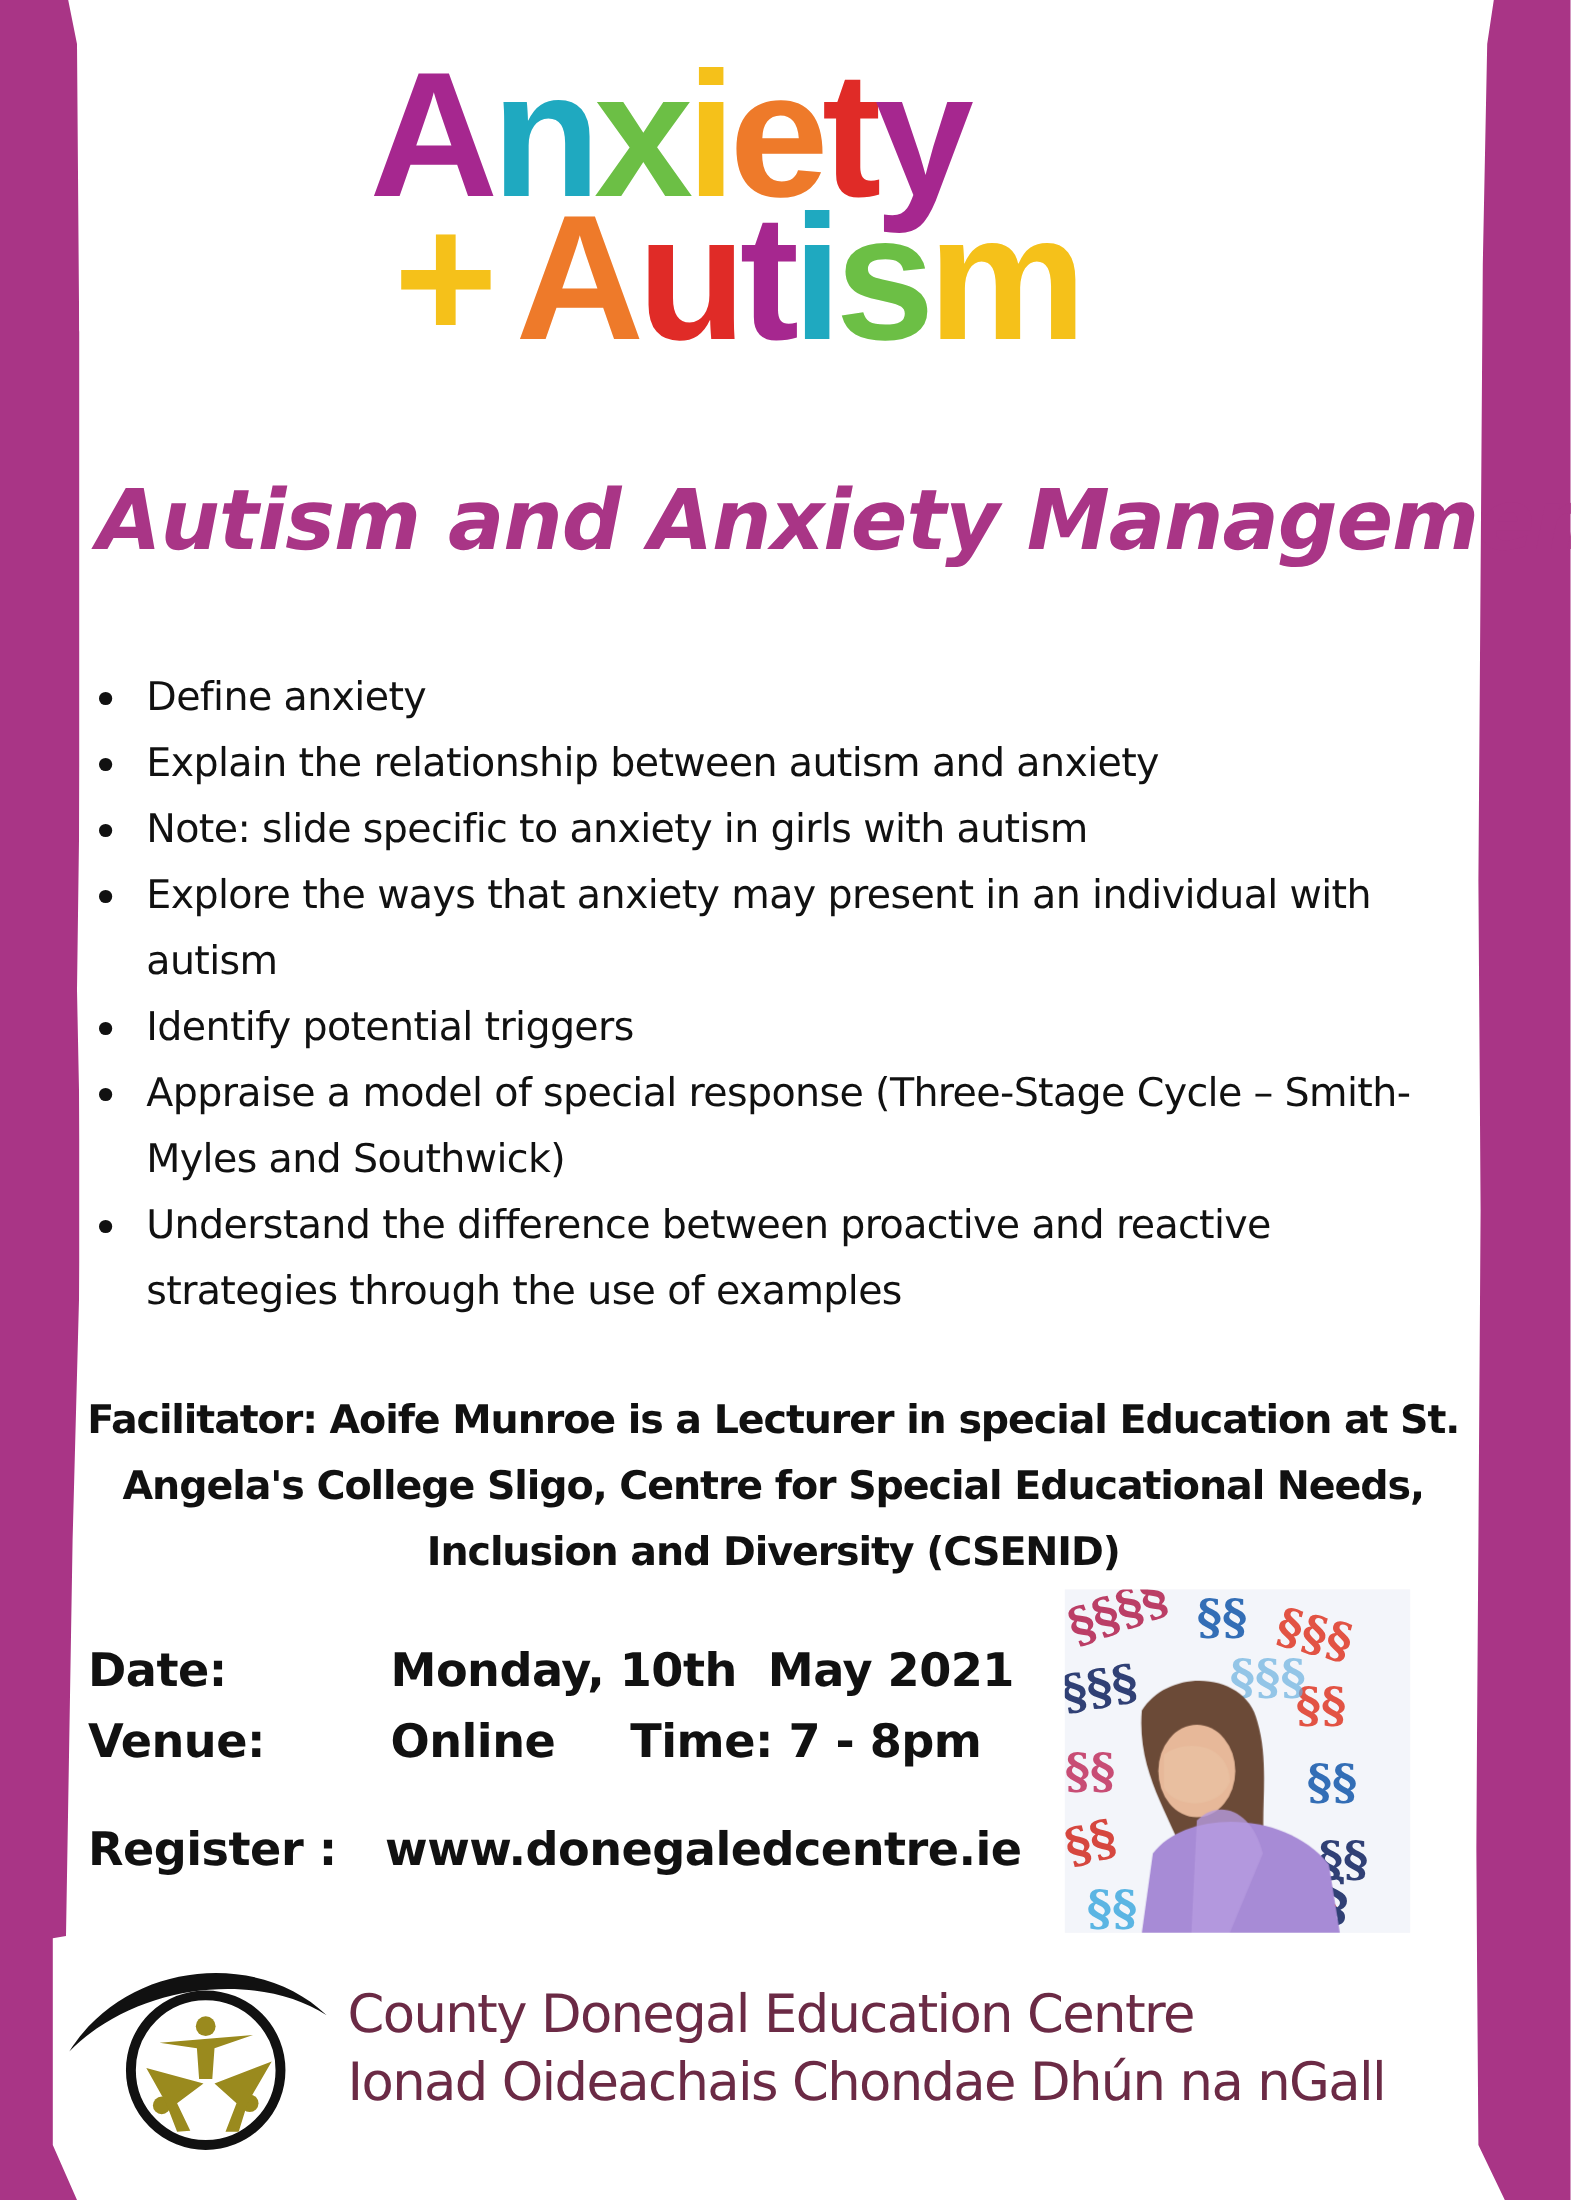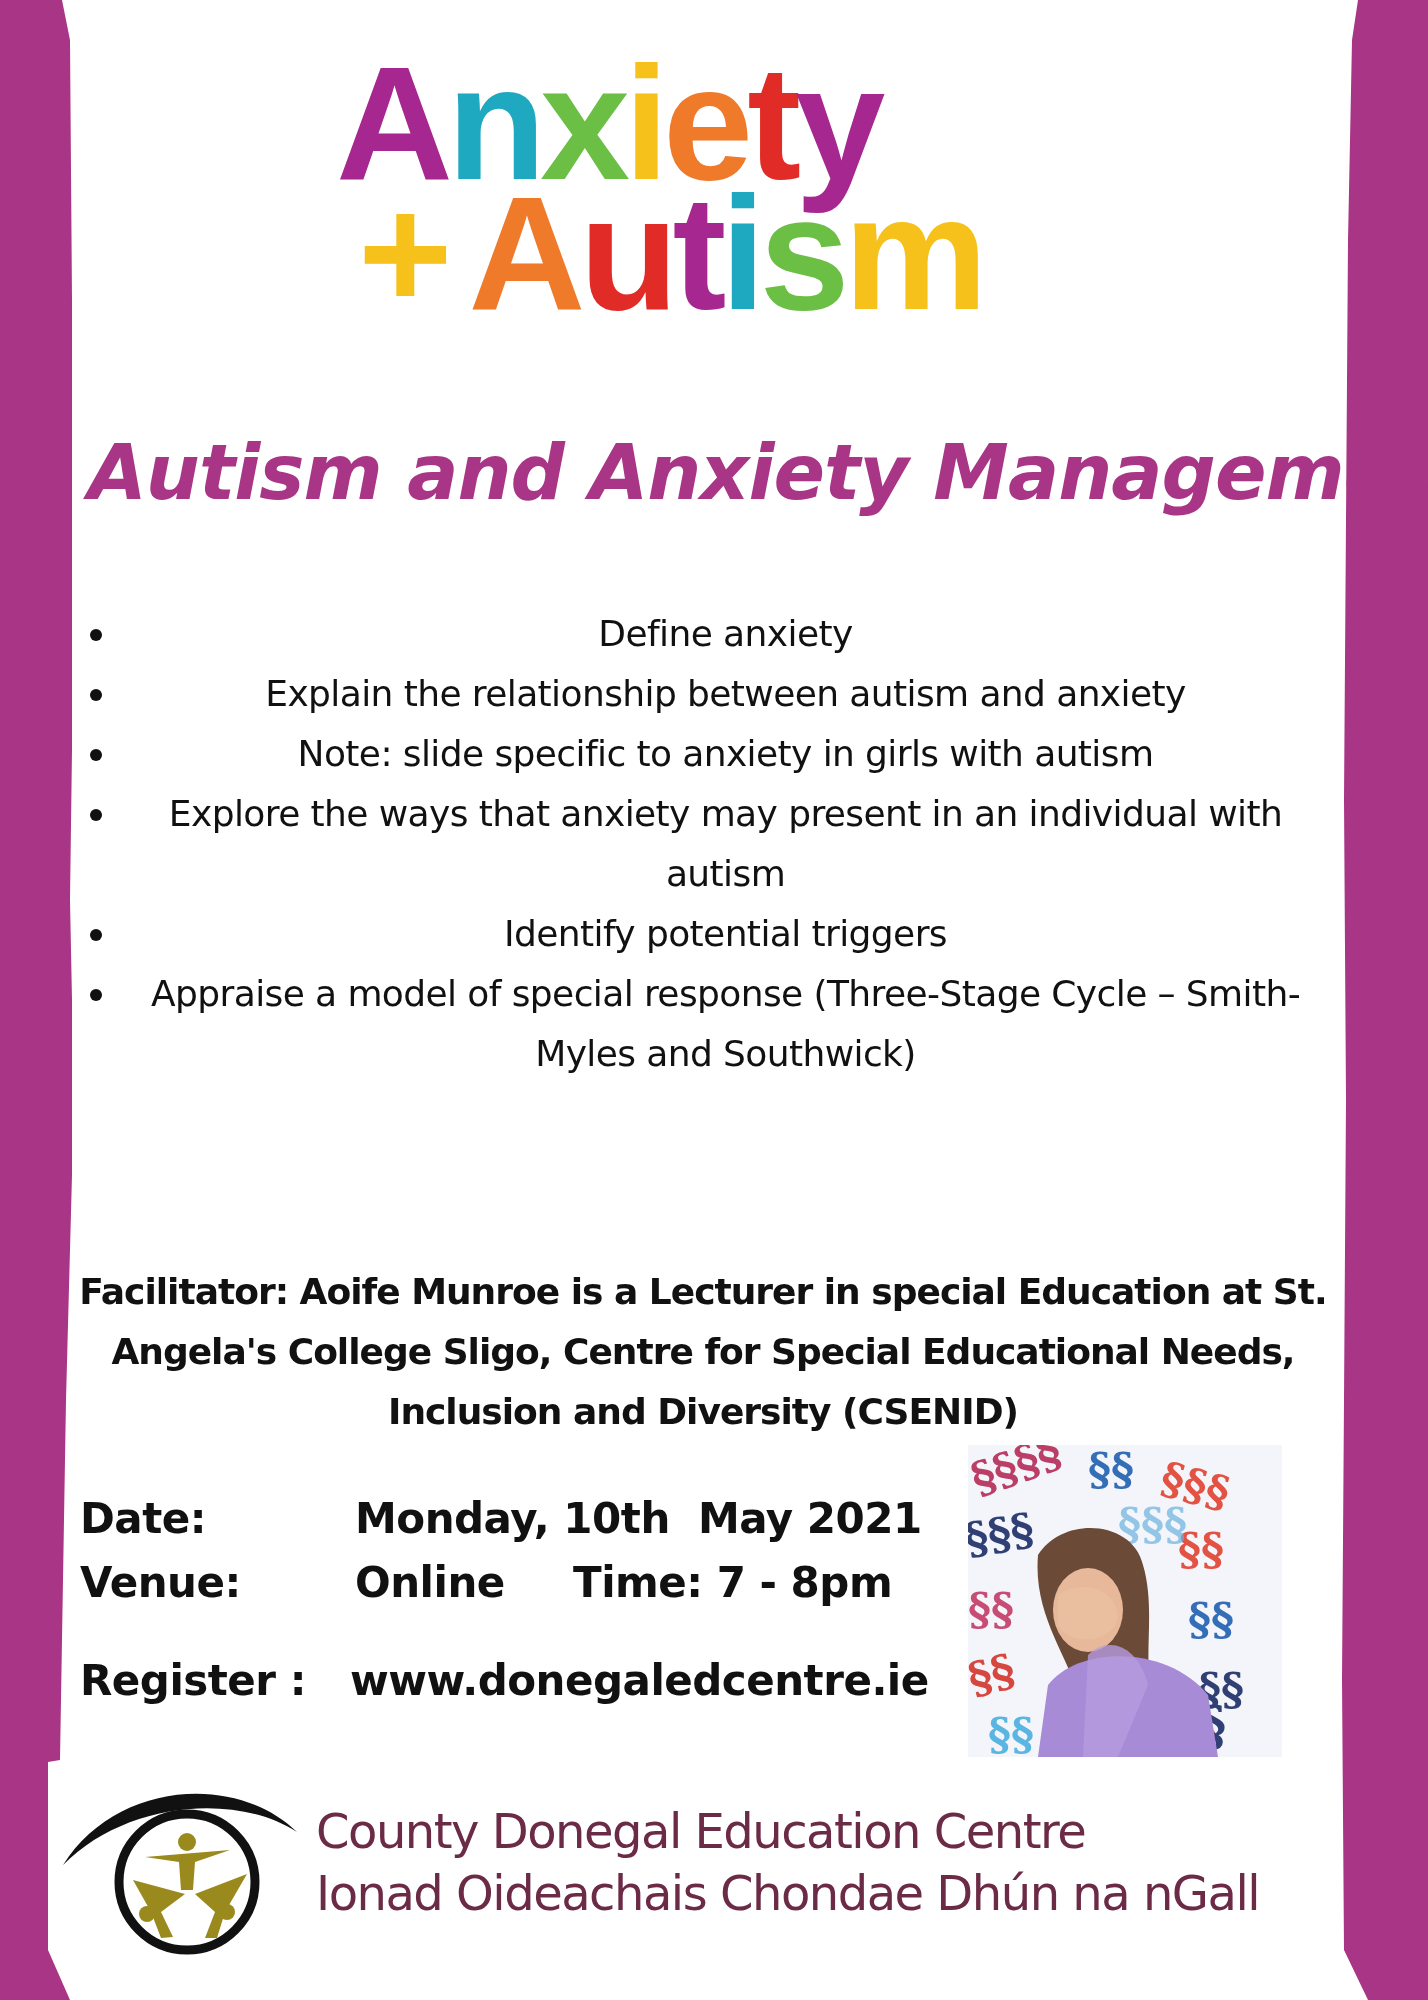--- a/index.html
+++ b/index.html
@@ -34,21 +34,21 @@
     position: absolute; left: 88px; top: 428px; width: 1270px;
     color: #a93586; font-size: 76px; font-weight: bold; font-style: italic;
     font-family: "DejaVu Sans", sans-serif; letter-spacing: -1px; white-space: nowrap;
   }
 
   .bullets {
     position: absolute; left: 88px; top: 604px; width: 1230px; margin: 0; padding: 0; list-style: none;
     font-family: "DejaVu Sans", sans-serif; font-size: 36px; line-height: 60px; color: #111;
     letter-spacing: -0.6px;
   }
-  .bullets li { position: relative; padding-left: 45px; text-align: center; }
+  .bullets li { position: relative; padding-left: 45px; }
   .bullets li .dot {
     position: absolute; left: 2px; top: 25px; width: 12px; height: 12px; border-radius: 50%; background: #111;
   }
 
   .facilitator {
     position: absolute; left: 58px; top: 1262px; width: 1290px;
     font-family: "DejaVu Sans", sans-serif; font-weight: bold; font-size: 36px; line-height: 60px;
     letter-spacing: -1px; color: #111; text-align: center;
   }
 
@@ -89,20 +89,21 @@
 
 <h1 class="title" style="margin:0">Autism and Anxiety Management</h1>
 
 <ul class="bullets">
   <li><span class="dot"></span><span>Define anxiety</span></li>
   <li><span class="dot"></span><span>Explain the relationship between autism and anxiety</span></li>
   <li><span class="dot"></span><span>Note: slide specific to anxiety in girls with autism</span></li>
   <li><span class="dot"></span><span>Explore the ways that anxiety may present in an individual with autism</span></li>
   <li><span class="dot"></span><span>Identify potential triggers</span></li>
   <li><span class="dot"></span><span>Appraise a model of special response (Three-Stage Cycle – Smith-Myles and Southwick)</span></li>
+  <li><span class="dot"></span><span>Understand the difference between proactive and reactive strategies through the use of examples</span></li>
 </ul>
 
 <p class="facilitator" style="margin:0">Facilitator: Aoife Munroe is a Lecturer in special Education at St. Angela's College Sligo, Centre for Special Educational Needs, Inclusion and Diversity (CSENID)</p>
 
 <div class="details row-date">
   <span class="lbl">Date:</span>
   <span class="val" style="white-space:pre">Monday, 10th  May 2021</span>
 </div>
 <div class="details row-venue">
   <span class="lbl">Venue:</span>

